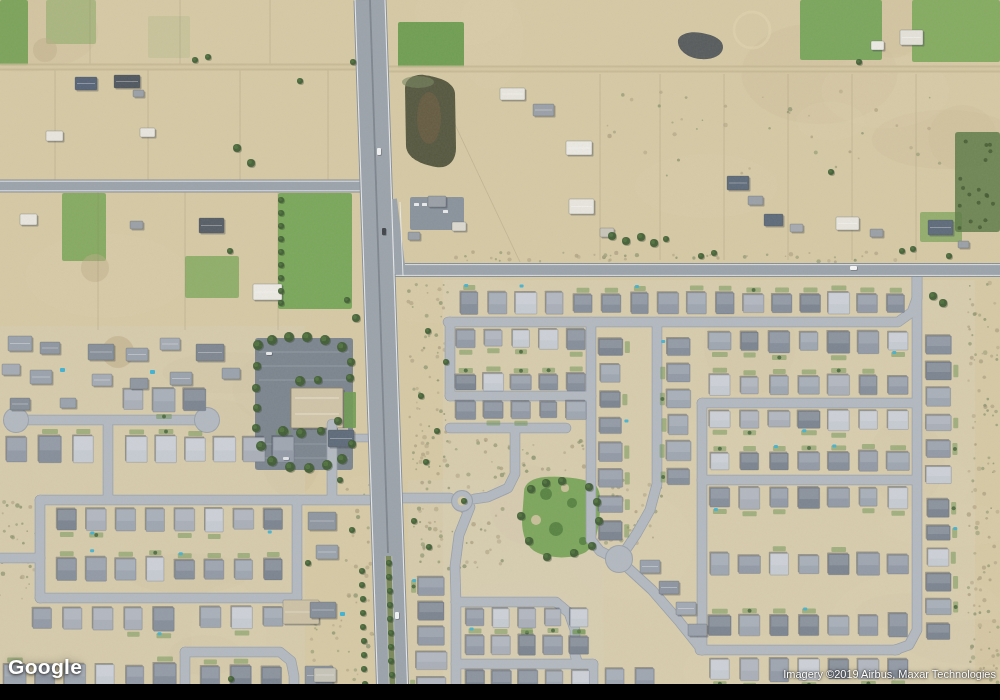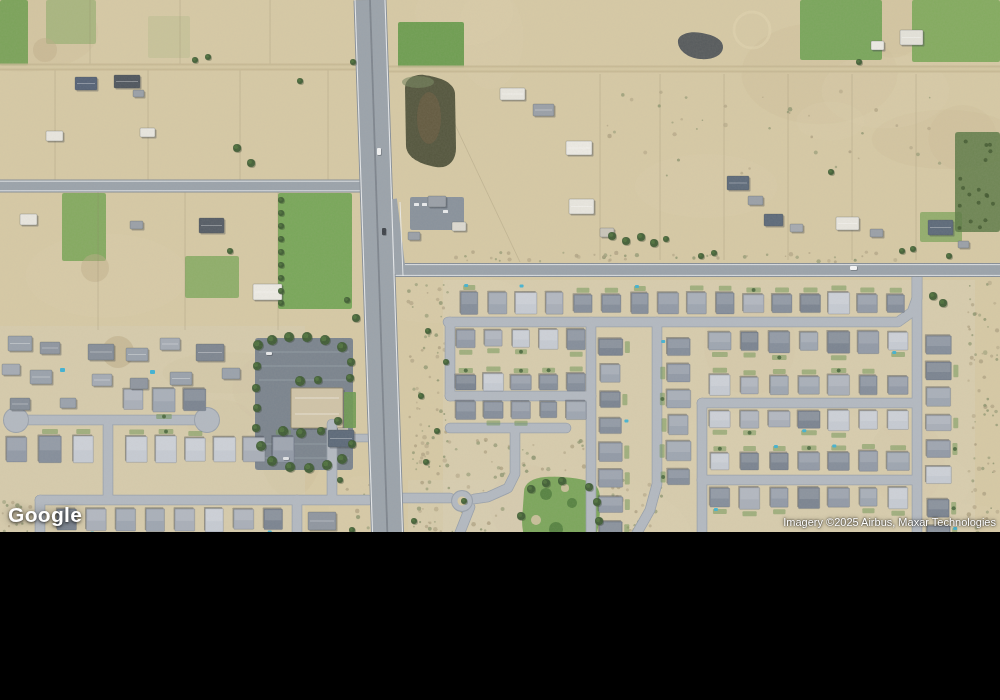--- a/index.html
+++ b/index.html
@@ -1,16 +1,16 @@
 <!DOCTYPE html>
 <html><head>
 <meta charset="utf-8">
 <style>
   html,body{margin:0;padding:0;background:#000;}
-  .stage{width:1000px;height:532px;position:relative;overflow:hidden;
+  .stage{width:1000px;height:684px;position:relative;overflow:hidden;
          background:#d6c9a5;font-family:"Liberation Sans",sans-serif;}
   .stage svg{position:absolute;left:0;top:0;}
   .logo{position:absolute;left:8px;bottom:5px;color:#fff;font-size:21px;font-weight:700;
         letter-spacing:.3px;cursor:pointer;
         text-shadow:0 1px 3px rgba(0,0,0,.75),0 0 8px rgba(0,0,0,.4);}
   .credit{position:absolute;right:4px;bottom:4px;color:#fff;font-size:11px;
         text-shadow:0 0 2px rgba(0,0,0,.95),0 0 4px rgba(0,0,0,.6);}
 </style>
 </head>
 <body>
@@ -1932,14 +1932,14 @@
       <circle cx="351.25" cy="529.25" r="1.5" fill="#557a42" opacity="0.7"></circle>
       <defs>
         <filter id="grain" x="0" y="0" width="100%" height="100%">
           <feTurbulence type="fractalNoise" baseFrequency="0.55" numOctaves="2" stitchTiles="stitch"></feTurbulence>
           <feColorMatrix type="matrix" values="0 0 0 0 0.5  0 0 0 0 0.47  0 0 0 0 0.4  0 0 0 0.16 0"></feColorMatrix>
         </filter>
       </defs>
       <rect x="0" y="0" width="1000" height="700" filter="url(#grain)" opacity="0.7"></rect>
     </svg>
   <div class="logo">Google</div>
-  <div class="credit">Imagery ©2025 Airbus, Maxar Technologies</div>
+  <div class="credit">Imagery ©2019 Airbus, Maxar Technologies</div>
 </div>
 
 </body></html>

